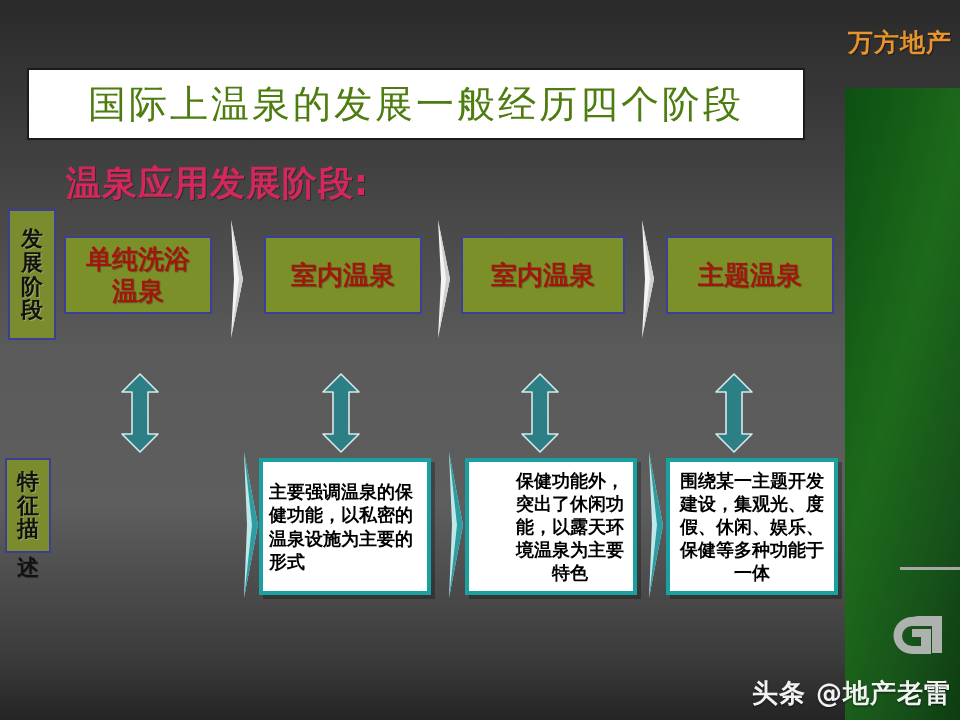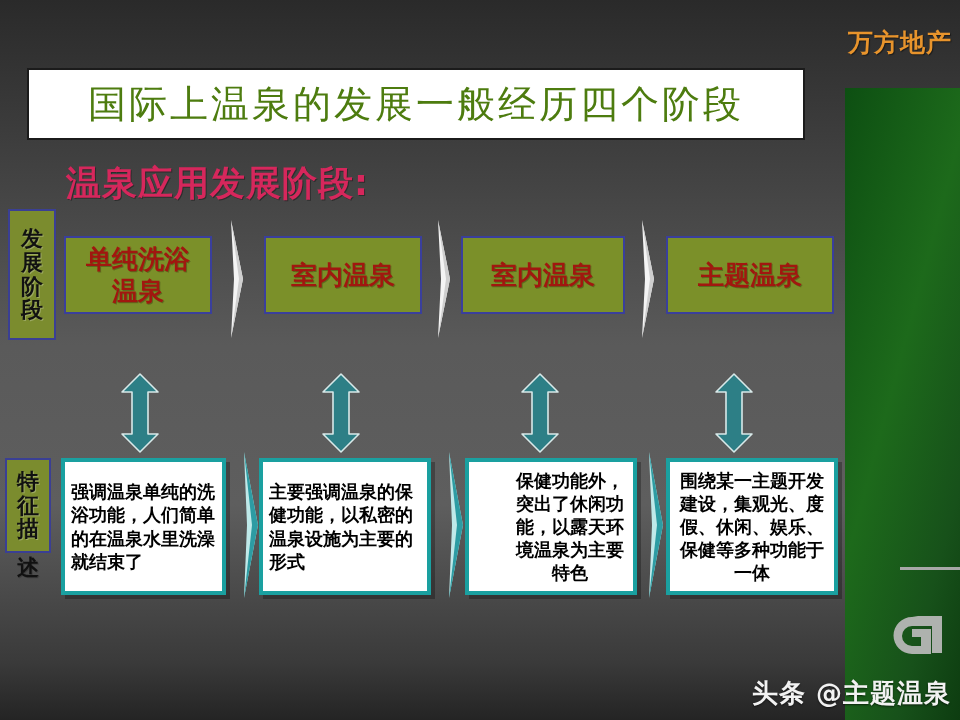--- a/index.html
+++ b/index.html
@@ -335,28 +335,25 @@
     <svg viewBox="0 0 42 82" width="42" height="82" aria-hidden="true">
       <path d="M21 2 L39 20 L29 20 L29 62 L39 62 L21 80 L3 62 L13 62 L13 20 L3 20 Z" fill="#2d7f86" stroke="#d8e9e9" stroke-width="1.6" stroke-linejoin="round"></path>
     </svg>
   </div>
   <div class="arrow" id="arrow-3">
     <svg viewBox="0 0 42 82" width="42" height="82" aria-hidden="true">
       <path d="M21 2 L39 20 L29 20 L29 62 L39 62 L21 80 L3 62 L13 62 L13 20 L3 20 Z" fill="#2d7f86" stroke="#d8e9e9" stroke-width="1.6" stroke-linejoin="round"></path>
     </svg>
   </div>
 
-  <div class="desc-box" id="desc-box-0">
-    <span class="desc-text">强调温泉单纯的洗浴功能，人们简单的在温泉水里洗澡就结束了</span>
-  </div>
   <div class="desc-box" id="desc-box-1">
     <span class="desc-text">主要强调温泉的保健功能，以私密的温泉设施为主要的形式</span>
   </div>
   <div class="desc-box" id="desc-box-2">
     <span class="desc-text">保健功能外，突出了休闲功能，以露天环境温泉为主要特色</span>
   </div>
   <div class="desc-box" id="desc-box-3">
     <span class="desc-text">围绕某一主题开发建设，集观光、度假、休闲、娱乐、保健等多种功能于一体</span>
   </div>
 
-  <div id="watermark">头条 @主题温泉</div>
+  <div id="watermark">头条 @地产老雷</div>
 
 </div>
 
 </body></html>

